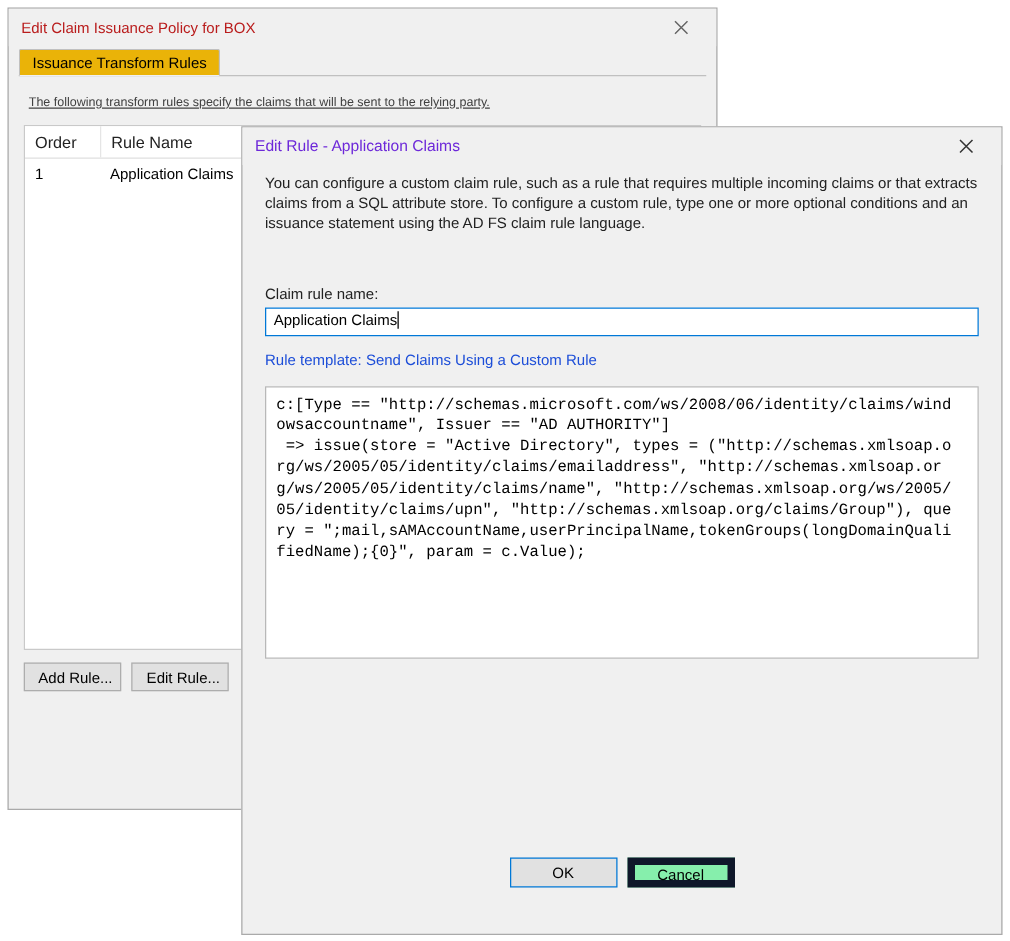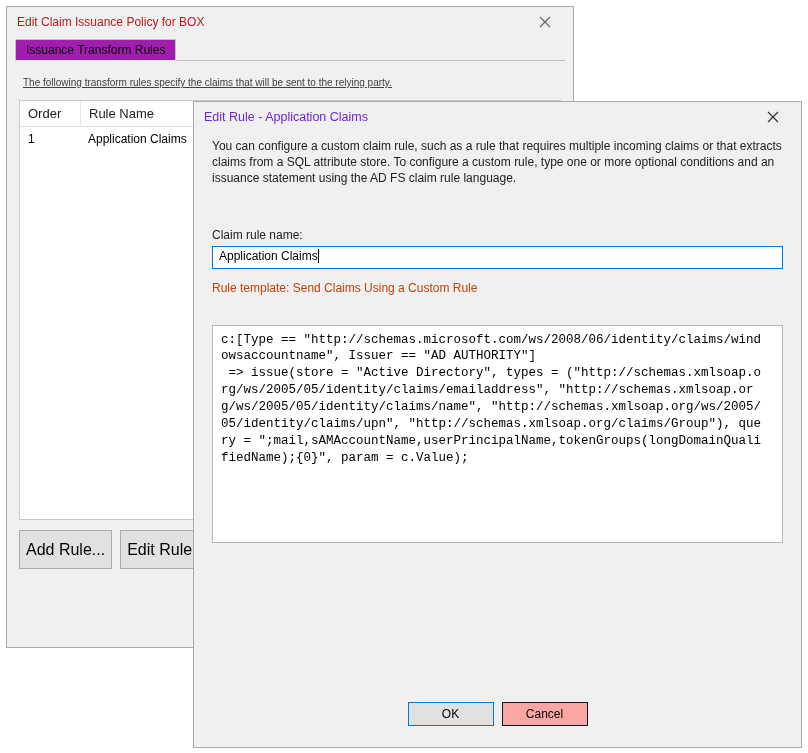--- a/index.html
+++ b/index.html
@@ -52,21 +52,21 @@
     }
     .tabrow::after{
       content:"";
       position:absolute;
       left:8px; right:8px; bottom:0;
       height:1px;
       background:#c0c0c0;
       z-index:0;
     }
     .tab {
-      background:#a21caf;
+      background:#eab308;
       border:1px solid #c0c0c0;
       border-bottom:1px solid #f0f0f0;
       padding: 3px 10px;
       font-size:12px;
       position: relative;
       z-index:1;
       border-radius:2px 2px 0 0;
     }
     .winbody {
       padding: 12px 12px 12px 12px;
@@ -104,45 +104,46 @@
     .rcell{ padding:5px 8px; font-size:12px; }
     .rcell.order{ width:44px; }
     .rcell.name{ flex:1; }
     .buttonrow{
       margin-top:10px;
       display:flex;
       gap:8px;
     }
     .winbtn{
       min-width:78px;
-      height:39px;
+      height:23px;
       background:#e1e1e1;
       border:1px solid #adadad;
-      font-size:16px;
+      font-size:12px;
       padding: 0 6px;
       font-family:inherit;
+      text-align:right;
     }
 
     
     .win2 { background:#f0f0f0; }
     .win2 .titlebar-title{ color:#6d28d9; font-size:12.5px; }
     .win2body{ padding: 6px 18px 14px 18px; }
     .desc { font-size:12px; color:#222; line-height:1.35; margin-bottom:14px; }
     .lbl { font-size:12px; color:#222; margin-bottom:4px;margin-top:41px; }
     .textinput{
       width:100%;
       box-sizing:border-box;
       height:23px;
       border:1px solid #0078d7;
       padding:2px 6px;
       font-family:inherit;
       font-size:12px;
       outline:none;
     }
-    .rtlabel{ font-size:12px; margin:12px 0 30px 0; color:#c2410c;}
+    .rtlabel{ font-size:12px; margin:12px 0 14px 0; color:#1d4ed8;}
     .ta-wrap{ position:relative; }
     .customtext{
       width:100%;
       box-sizing:border-box;
       height:218px;
       border:1px solid #b8b8b8;
       background:#fff;
       font-family: Consolas, "Courier New", monospace;
       font-size:12.5px;
       padding:6px 20px 6px 8px;
@@ -154,22 +155,22 @@
     }
     .dlg-buttons{
       display:flex;
       justify-content:center;
       gap:8px;
       margin-top: 156px;
     }
     .dlgbtn{
       min-width:86px;
       height:24px;
-      background:#fca5a5;
-      border:1px solid #0f172a;
+      background:#86efac;
+      border:6px solid #0f172a;
       font-size:12px;
       font-family:inherit;
     }
     .dlgbtn.primary{
       border:1.5px solid #0078d7;
       background:#e1e1e1;
     }
     .caret {
       display:inline-block;
       width:1px;

